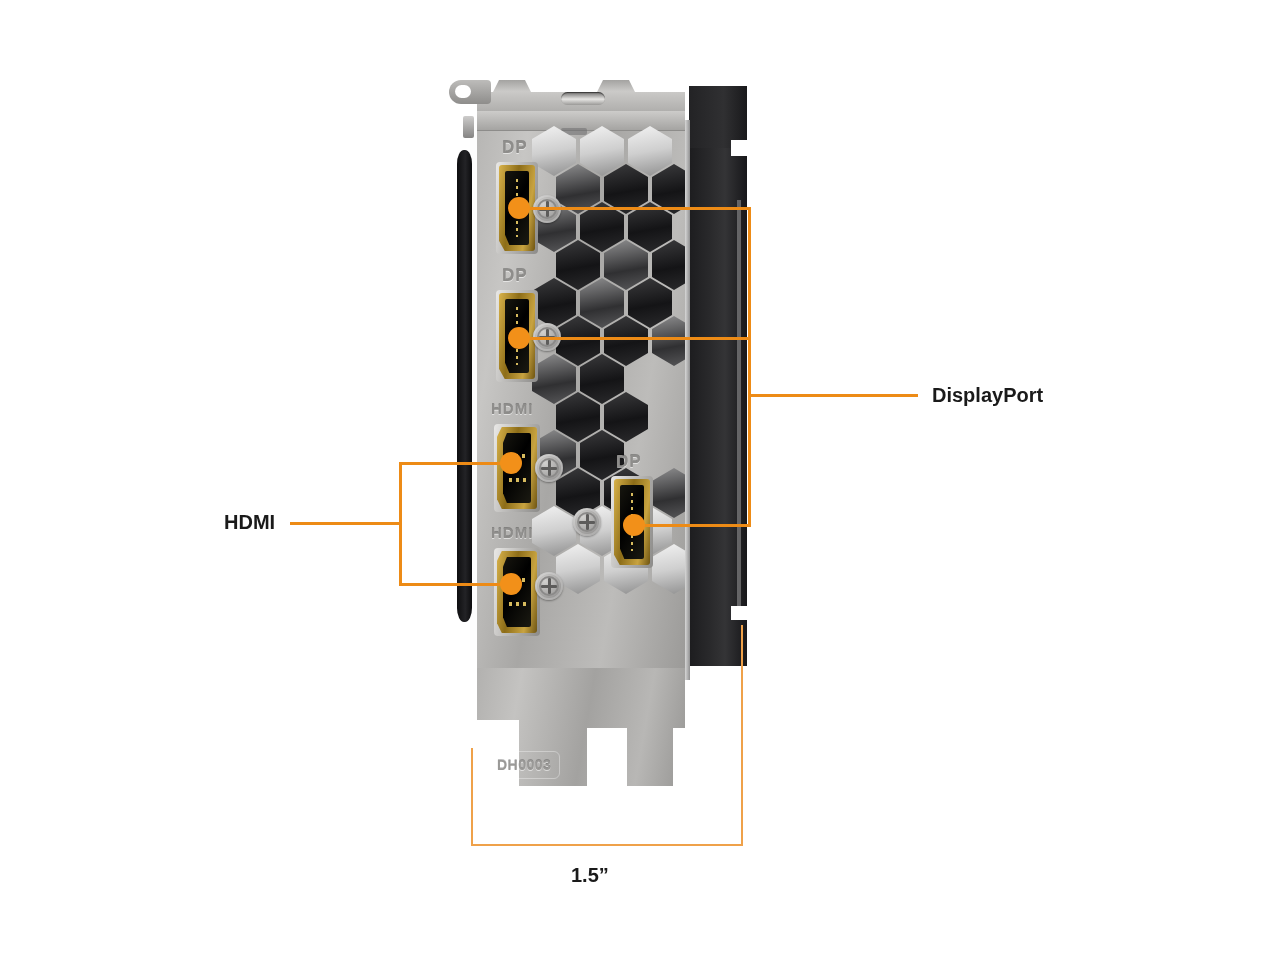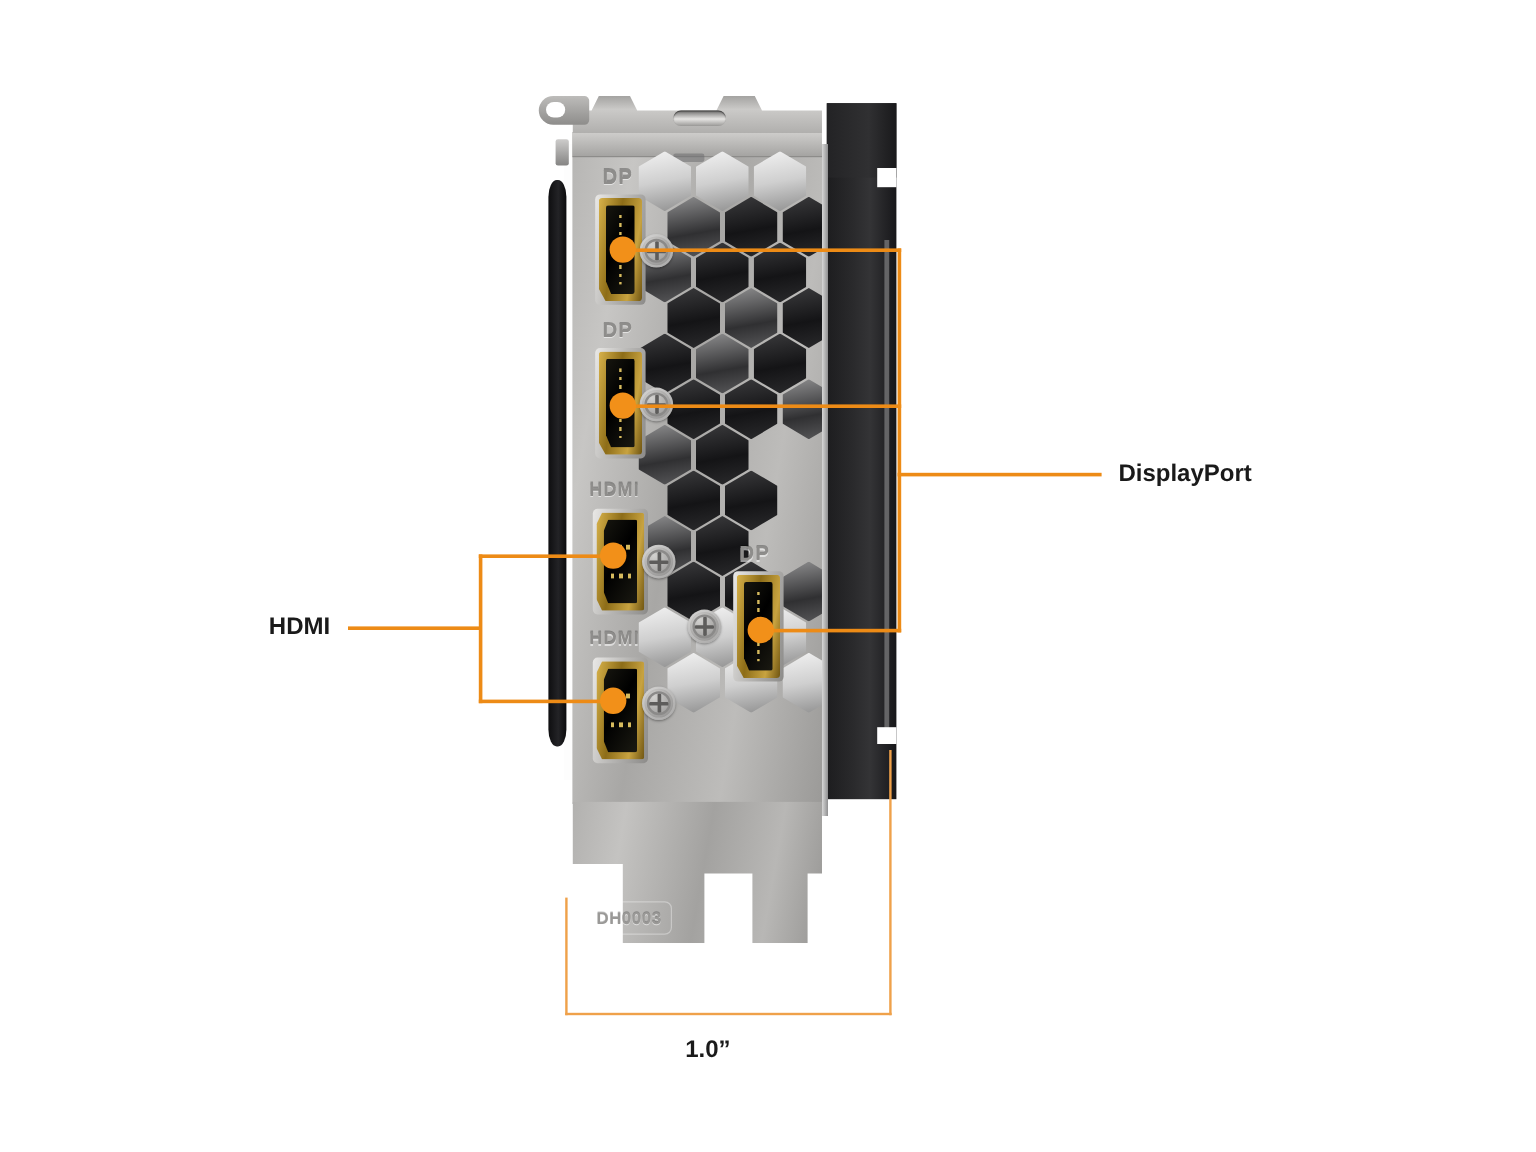--- a/index.html
+++ b/index.html
@@ -359,16 +359,16 @@
     <div class="hline" style="left:399px;top:583px;width:112px"></div>
     <div class="hline" style="left:290px;top:522px;width:110px"></div>
     <div class="anno" style="left:224px;top:511px">HDMI</div>
 
     <div class="dot" style="left:500px;top:452px"></div>
     <div class="dot" style="left:500px;top:573px"></div>
 
     <div class="dim-line" style="left:471px;top:748px;width:2px;height:98px"></div>
     <div class="dim-line" style="left:741px;top:625px;width:2px;height:221px"></div>
     <div class="dim-line" style="left:471px;top:844px;width:272px;height:2px"></div>
-    <div class="dim-text" style="left:571px;top:864px">1.0”</div>
+    <div class="dim-text" style="left:571px;top:864px">1.5”</div>
   </div>
 
 </div>
 
 </body></html>

